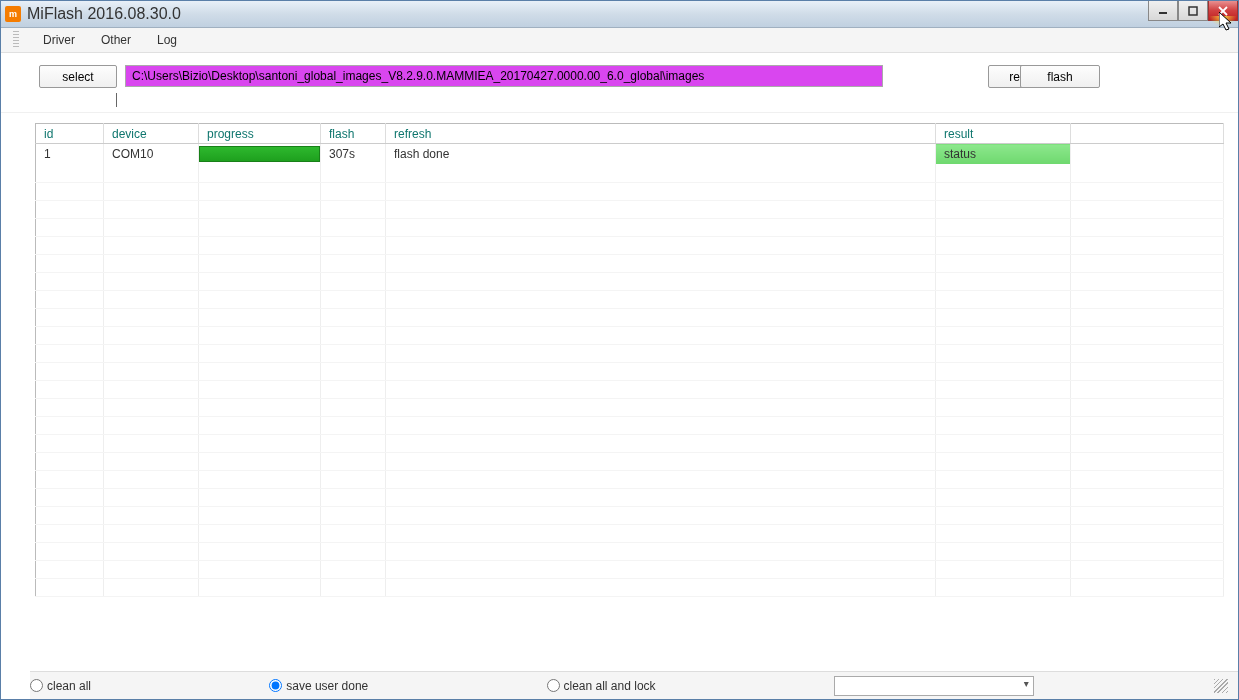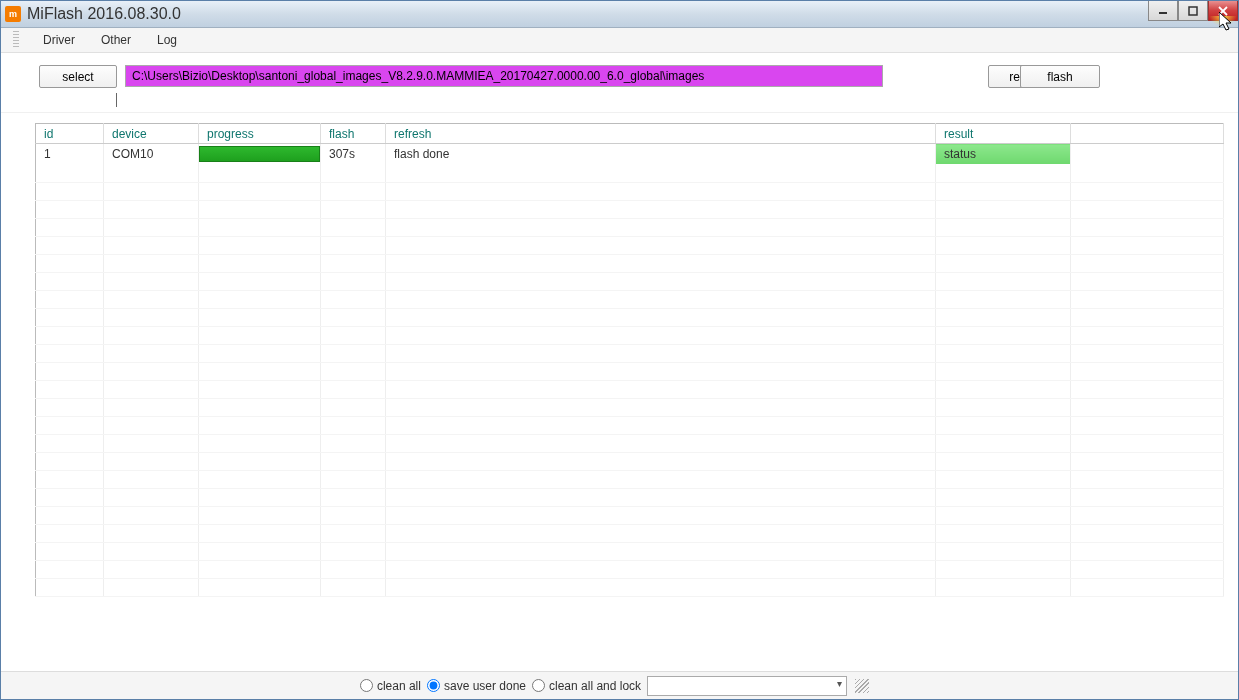--- a/index.html
+++ b/index.html
@@ -35,21 +35,21 @@
 .col-id { width: 68px; }
 .col-device { width: 95px; }
 .col-progress { width: 122px; }
 .col-elapse { width: 65px; }
 .col-status { width: 550px; }
 .col-result { width: 135px; }
 .col-pad { }
 .progress-bar { width: 100%; height: 16px; background: linear-gradient(to bottom, #2eb82e 0%, #1ea01e 100%); border: 1px solid #188018; }
 .result-cell { background: linear-gradient(to bottom, #8de88d 0%, #6ed86e 100%); }
 
-.statusbar { height: 28px; background: #f5f5f5; border-top: 1px solid #ddd; display: flex; align-items: center; justify-content: center; padding-right: 10px; gap: 6px; font-size: 12px; color: #333; }
+.statusbar { height: 28px; background: #f5f5f5; border-top: 1px solid #ddd; display: flex; align-items: center; justify-content: space-between; padding-right: 10px; gap: 6px; font-size: 12px; color: #333; margin-left: 29px; }
 .radio-group { display: flex; align-items: center; gap: 4px; }
 .radio-group input { cursor: pointer; }
 .radio-group label { cursor: pointer; }
 .combo { width: 200px; height: 20px; border: 1px solid #aaa; background: #fff; position: relative; }
 .combo::after { content: "▾"; position: absolute; right: 4px; top: 1px; font-size: 10px; color: #555; }
 .resize-grip { width: 14px; height: 14px; margin-left: 2px; background: repeating-linear-gradient(135deg, #aaa 0 1px, transparent 1px 3px); }
 
 .cursor-overlay { position: absolute; left: 1219px; top: 12px; pointer-events: none; z-index: 100; }
 .cursor-overlay svg { display: block; }
 </style>

